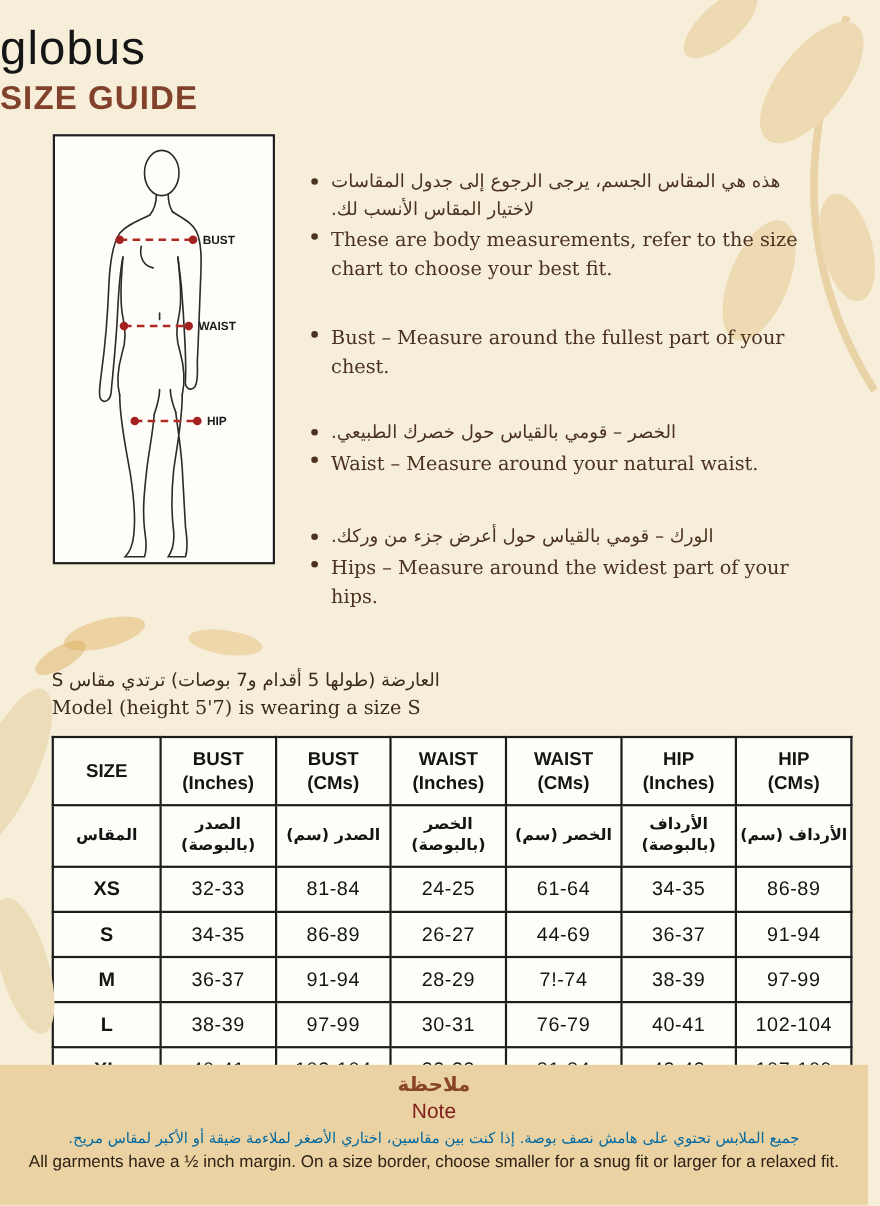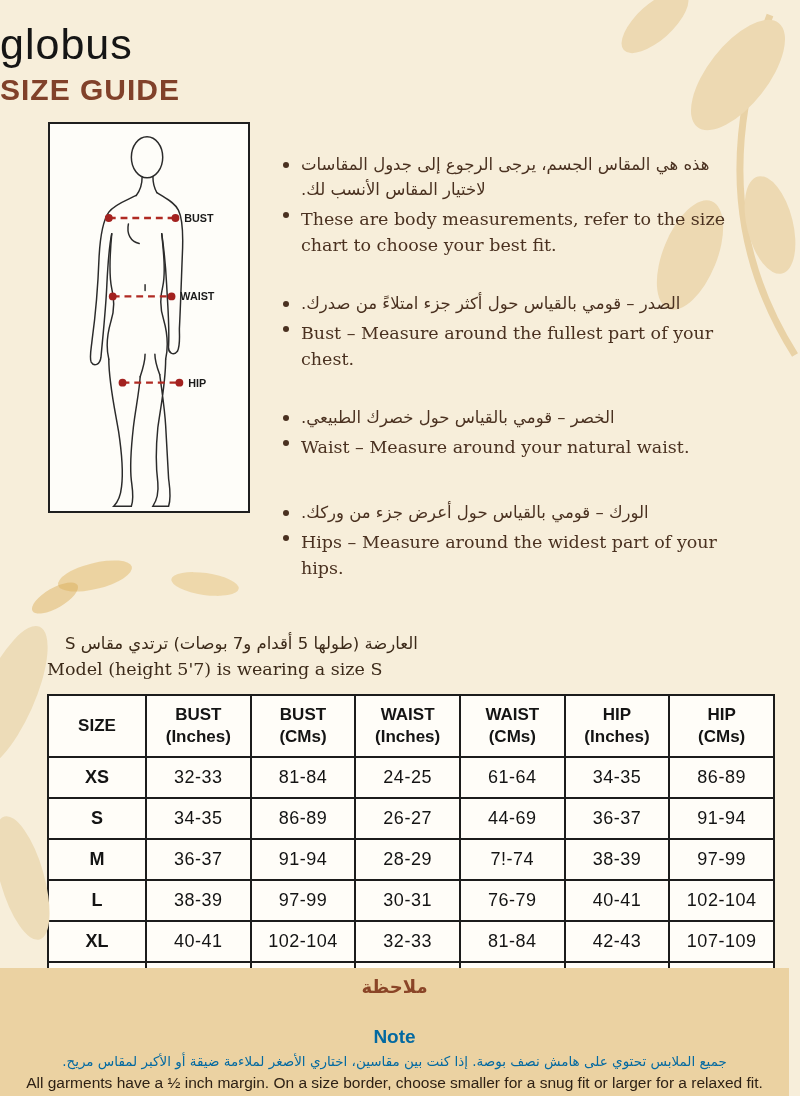--- a/index.html
+++ b/index.html
@@ -40,21 +40,21 @@
     font-size:16.5px;line-height:25px;color:#4a3120;width:100%;
   }
   .b-en{
     font-family:"DejaVu Serif","Liberation Serif",serif;
     font-size:17.5px;line-height:26px;color:#4a3120;margin-top:4px;width:100%;
   }
   
   .model-note{margin:17px 0 0 47px;}
   .model-ar{
     font-family:"DejaVu Sans",sans-serif;direction:rtl;text-align:left;
-    font-size:16.5px;line-height:26px;color:#3c2a19;margin-left:18px;
+    font-size:16.5px;line-height:26px;color:#3c2a19;
   }
   .model-en{
     font-family:"DejaVu Serif","Liberation Serif",serif;
     font-size:17.5px;line-height:24px;color:#3c2a19;
   }
   
   table.size-table{
     margin:13px 0 0 47px;width:728px;table-layout:fixed;
     border-collapse:collapse;background:#fffdf8;
   }
@@ -75,21 +75,21 @@
   .size-table tbody td{font-size:18px;font-weight:400;letter-spacing:.5px;border-radius:19px;}
   
   .note-strip{
     position:absolute;left:0;right:11px;bottom:0;height:128px;
     background:#ebd2a2;text-align:center;padding-top:7px;box-sizing:border-box;
   }
   .note-title-ar{
     font-family:"DejaVu Sans",sans-serif;direction:rtl;
     font-size:18px;line-height:24px;font-weight:700;color:#8a4527;
   }
-  .note-title-en{font-size:19px;line-height:24px;font-weight:700;color:#0369a1;margin-top:26px;}
+  .note-title-en{font-size:19px;line-height:24px;font-weight:400;color:#7f1d1d;}
   .note-body-ar{
     font-family:"DejaVu Sans",sans-serif;direction:rtl;
     font-size:13.5px;line-height:21px;color:#0369a1;margin-top:2px;
   }
   .note-body-en{font-size:15.5px;line-height:21px;color:#2e2115;}
   
   .diagram-box svg text{
     font-family:"Liberation Sans",sans-serif;font-size:11px;font-weight:700;fill:#1b1b1b;
   }
 </style>
@@ -160,24 +160,20 @@
         <div class="b-ar">هذه هي المقاس الجسم، يرجى الرجوع إلى جدول المقاسات لاختيار المقاس الأنسب لك.</div>
         </div>
       <div class="b-line">
           <span class="dot"></span>
         <div class="b-en">These are body measurements, refer to the size chart to choose your best fit.</div>
         </div>
     </div>
     <div class="group">
       <div class="b-line">
           <span class="dot"></span>
-        <div class="b-ar">الصدر – قومي بالقياس حول أكثر جزء امتلاءً من صدرك.</div>
-        </div>
-      <div class="b-line">
-          <span class="dot"></span>
         <div class="b-en">Bust – Measure around the fullest part of your chest.</div>
         </div>
     </div>
     <div class="group" style="">
       <div class="b-line">
           <span class="dot"></span>
         <div class="b-ar">الخصر – قومي بالقياس حول خصرك الطبيعي.</div>
         </div>
       <div class="b-line">
           <span class="dot"></span>
@@ -222,20 +218,33 @@
 (CMs)</th>
         <th>WAIST
 (Inches)</th>
         <th>WAIST
 (CMs)</th>
         <th>HIP
 (Inches)</th>
         <th>HIP
 (CMs)</th>
       </tr>
+    <tr class="ar-head">
+
+    <th dir="rtl">المقاس</th>
+        <th dir="rtl">الصدر
+(بالبوصة)</th>
+        <th dir="rtl">الصدر (سم)</th>
+        <th dir="rtl">الخصر
+(بالبوصة)</th>
+        <th dir="rtl">الخصر (سم)</th>
+        <th dir="rtl">الأرداف
+(بالبوصة)</th>
+        <th dir="rtl">الأرداف (سم)</th>
+      </tr>
   </thead>
   <tbody>
 
       <tr>
         <th>XS</th>
         <td>32-33</td>
         <td>81-84</td>
         <td>24-25</td>
         <td>61-64</td>
         <td>34-35</td>

